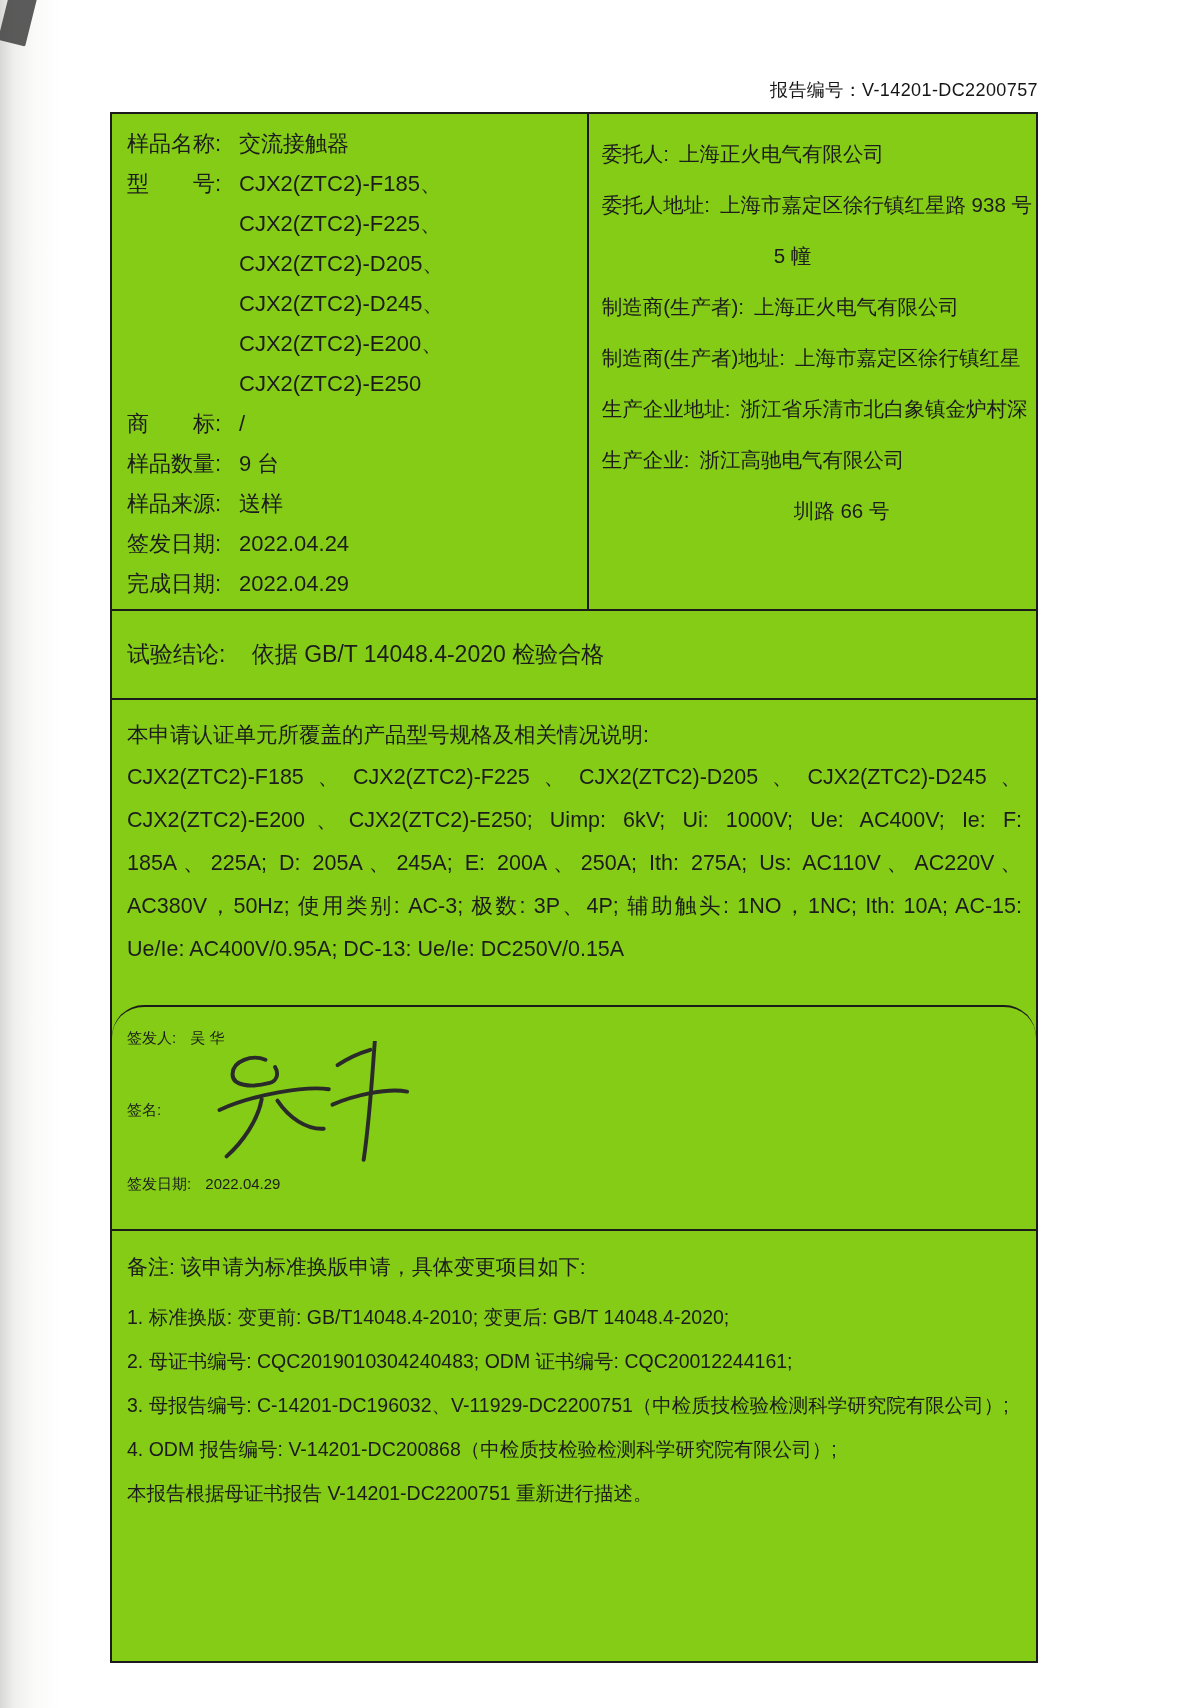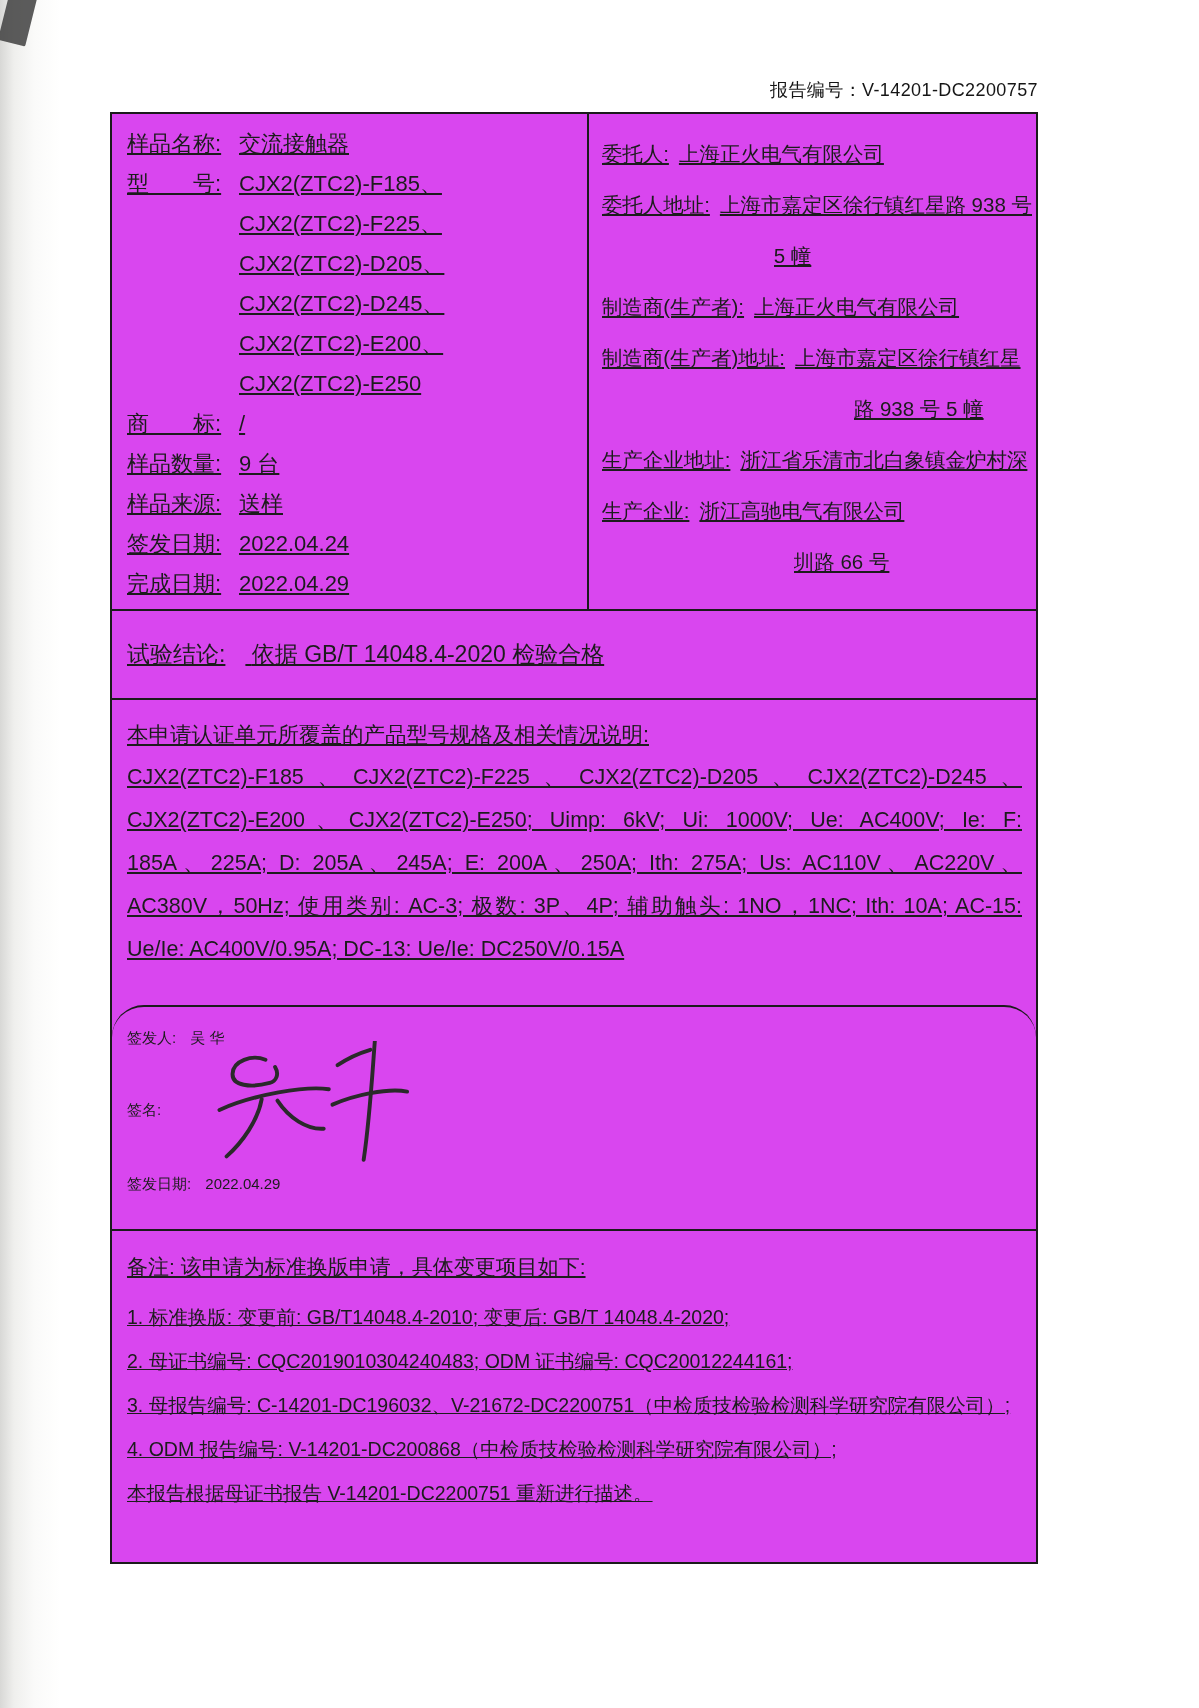--- a/index.html
+++ b/index.html
@@ -13,21 +13,21 @@
   .corner-artifact{
     position:absolute; left:4px; top:-10px; width:28px; height:54px;
     background:#3f3f3f; transform:rotate(14deg); border-radius:2px; opacity:.85;
   }
   .report-no{
     position:absolute; top:78px; left:110px; width:928px;
     text-align:right; font-size:18px; letter-spacing:.4px; color:#151515;
   }
   .doc-table{
     position:absolute; left:110px; top:112px; width:928px;
-    border:2px solid #1b1b1b; background:#d946ef;text-decoration:underline;
+    border:2px solid #1b1b1b; background:#84cc16;
   }
   .sec{ border-top:2px solid #1b1b1b; }
   .sec:first-child{ border-top:none; }
 
   
   .sec-info{ display:flex; height:495px; }
   .cell-left{ width:488px; border-right:2px solid #1b1b1b; padding:10px 6px 0 15px; font-size:22px; }
   .cell-right{ flex:1; padding:14px 4px 0 13px; font-size:20.5px; }
   .lrow{ display:flex; align-items:center; height:40px; white-space:nowrap; }
   .lbl{ width:112px; flex:none; }
@@ -49,21 +49,21 @@
   .cov-line.last{ text-align:left; text-align-last:left; }
 
   
   .sec-sign{ height:224px; position:relative; font-size:15px;border-radius:32px; }
   .issuer-row{ position:absolute; left:15px; top:22px; }
   .sign-row{ position:absolute; left:15px; top:94px; }
   .date-row{ position:absolute; left:15px; top:168px; }
   .sig-svg{ position:absolute; left:96px; top:34px; }
 
   
-  .sec-remarks{ height:333px; padding:20px 14px 0 15px; }
+  .sec-remarks{ height:432px; padding:20px 14px 0 15px; }
   .rem-title{ font-size:21px; line-height:32px; margin-bottom:12px; }
   .rem-item{ font-size:19.5px; line-height:44px; white-space:nowrap; overflow:hidden; }
 </style>
 </head>
 <body>
 
 <div class="corner-artifact"></div>
 
 <div class="report-no"><span>报告编号：</span><span>V-14201-DC2200757</span></div>
 
@@ -129,23 +129,20 @@
           <span>5 幢</span>
         </div>
       <div class="rrow">
         <span class="lblr">制造商(生产者):</span>
         <span>上海正火电气有限公司</span>
       </div>
       <div class="rrow">
         <span class="lblr">制造商(生产者)地址:</span>
         <span>上海市嘉定区徐行镇红星</span>
       </div>
-      <div class="rrow ind-b">
-          <span>路 938 号 5 幢</span>
-        </div>
       <div class="rrow">
         <span class="lblr">生产企业地址:</span>
         <span>浙江省乐清市北白象镇金炉村深</span>
       </div>
       <div class="rrow">
         <span class="lblr">生产企业:</span>
         <span>浙江高驰电气有限公司</span>
       </div>
       <div class="rrow ind-c">
           <span>圳路 66 号</span>
@@ -189,18 +186,18 @@
     <div class="date-row">
       <span class="lblr">签发日期:</span>
       <span>2022.04.29</span>
     </div>
   </div>
 
   <div class="sec sec-remarks">
     <div class="rem-title">备注: 该申请为标准换版申请，具体变更项目如下:</div>
     <div class="rem-item">1. 标准换版: 变更前: GB/T14048.4-2010; 变更后: GB/T 14048.4-2020;</div>
     <div class="rem-item">2. 母证书编号: CQC2019010304240483; ODM 证书编号: CQC20012244161;</div>
-    <div class="rem-item">3. 母报告编号: C-14201-DC196032、V-21672-DC2200751（中检质技检验检测科学研究院有限公司）;</div>
+    <div class="rem-item">3. 母报告编号: C-14201-DC196032、V-11929-DC2200751（中检质技检验检测科学研究院有限公司）;</div>
     <div class="rem-item">4. ODM 报告编号: V-14201-DC200868（中检质技检验检测科学研究院有限公司）;</div>
     <div class="rem-item">本报告根据母证书报告 V-14201-DC2200751 重新进行描述。</div>
   </div>
 
 </div>
 
 </body></html>

